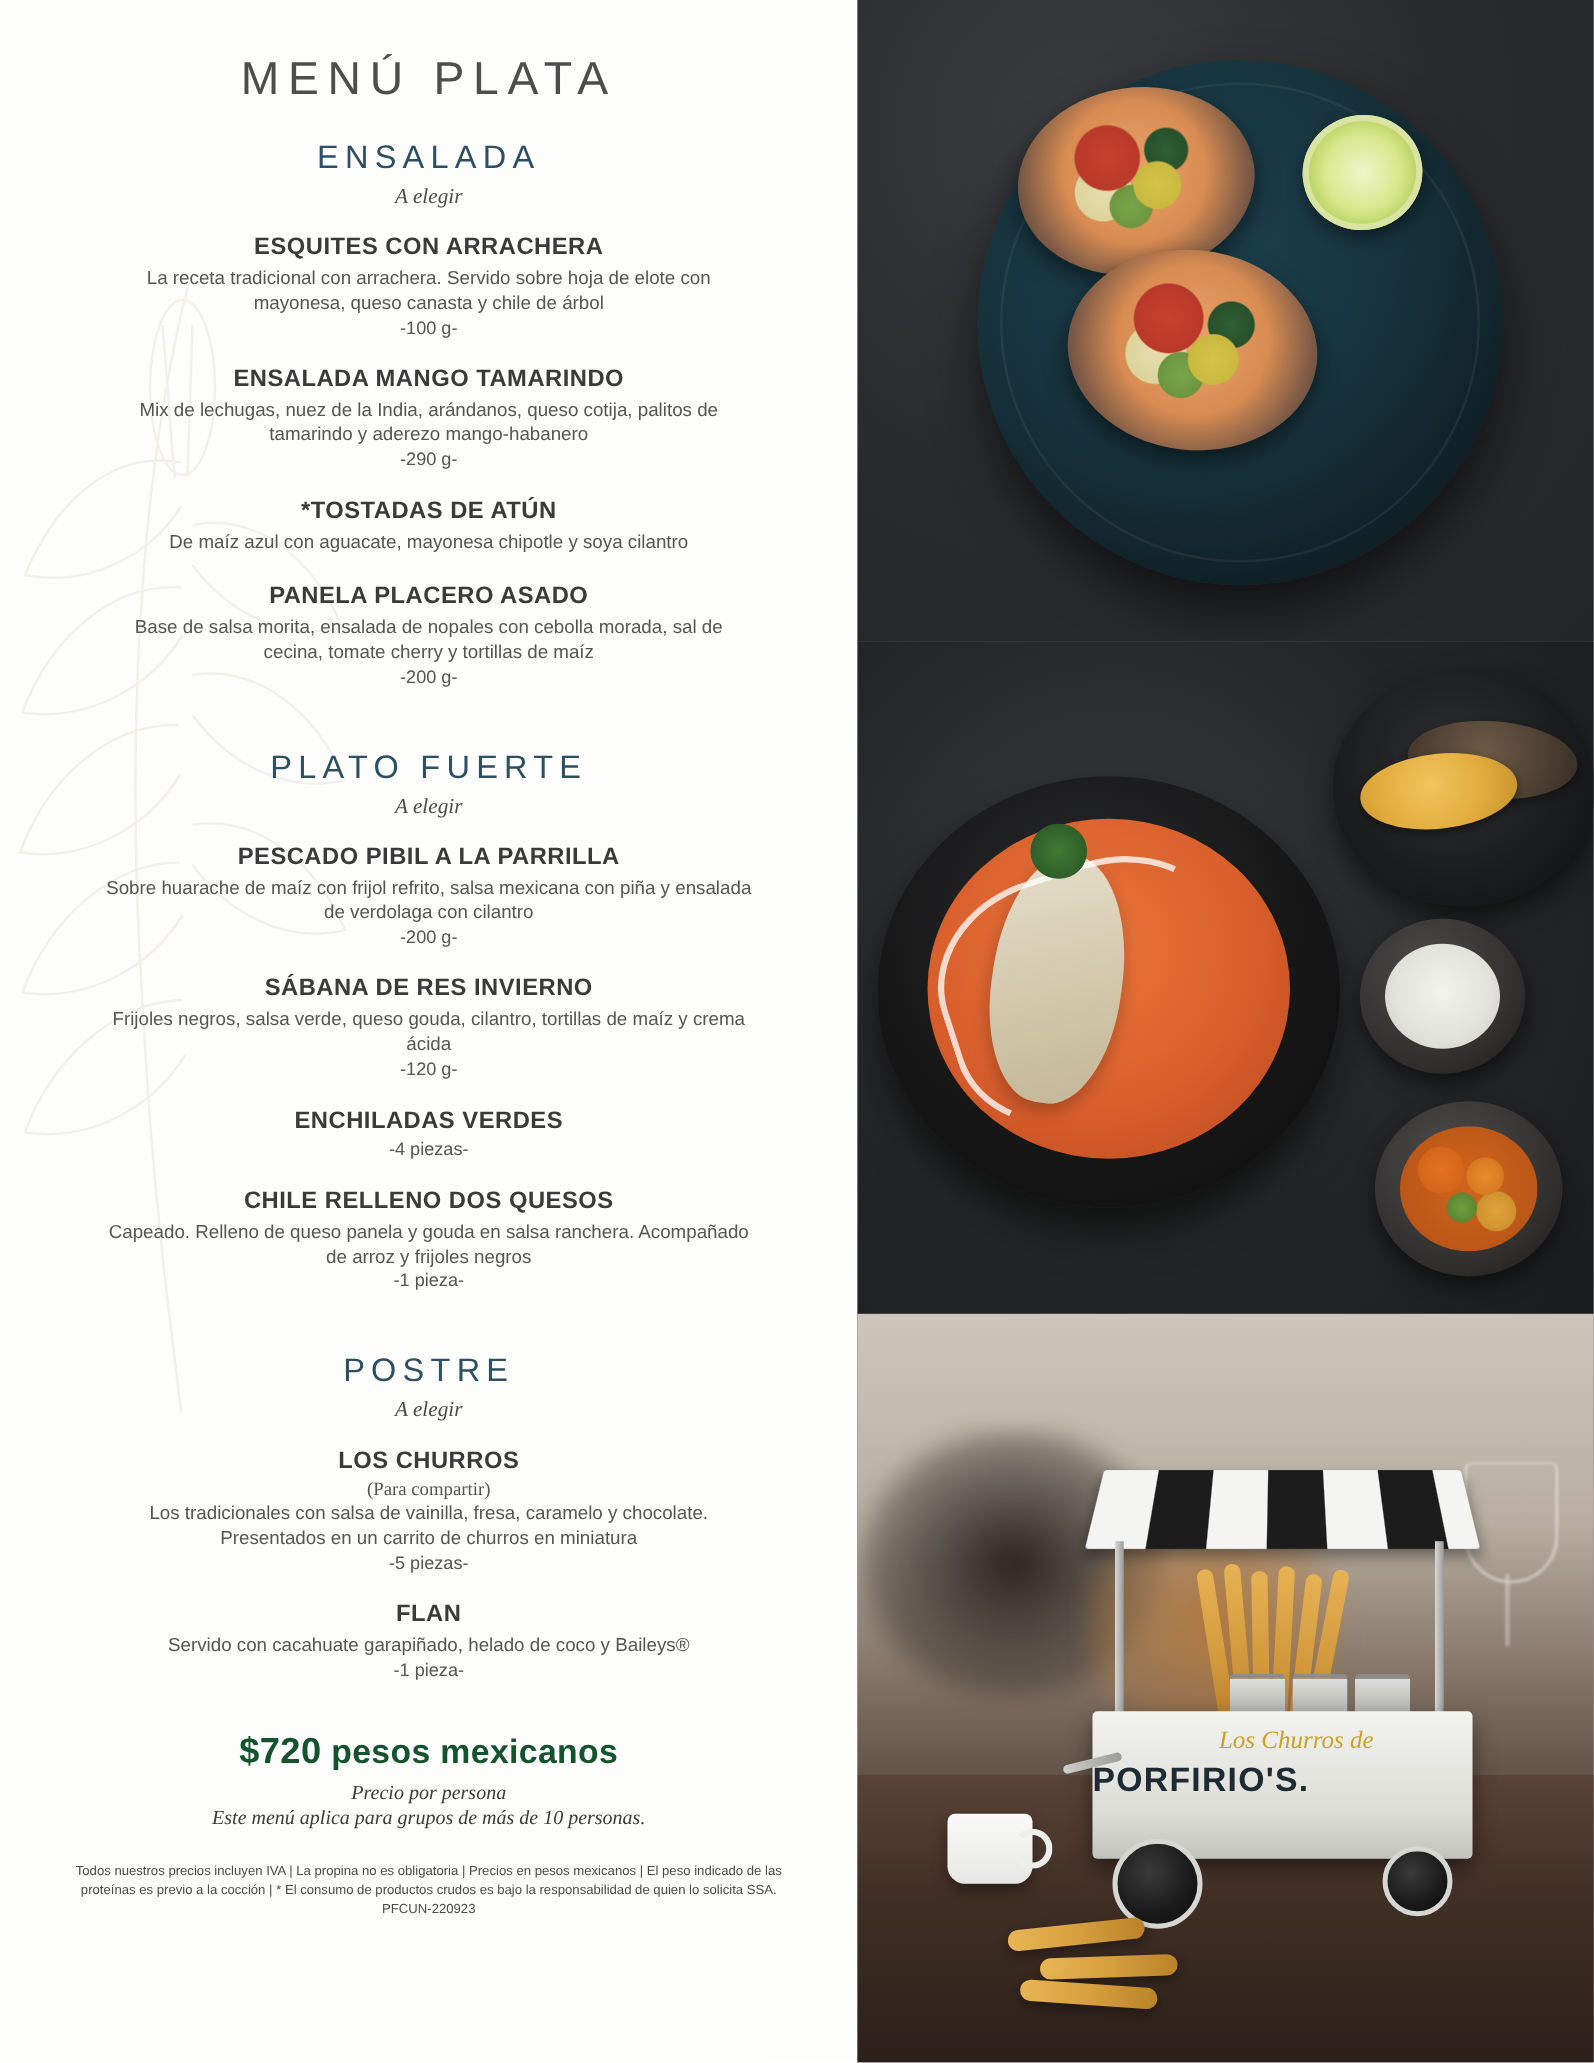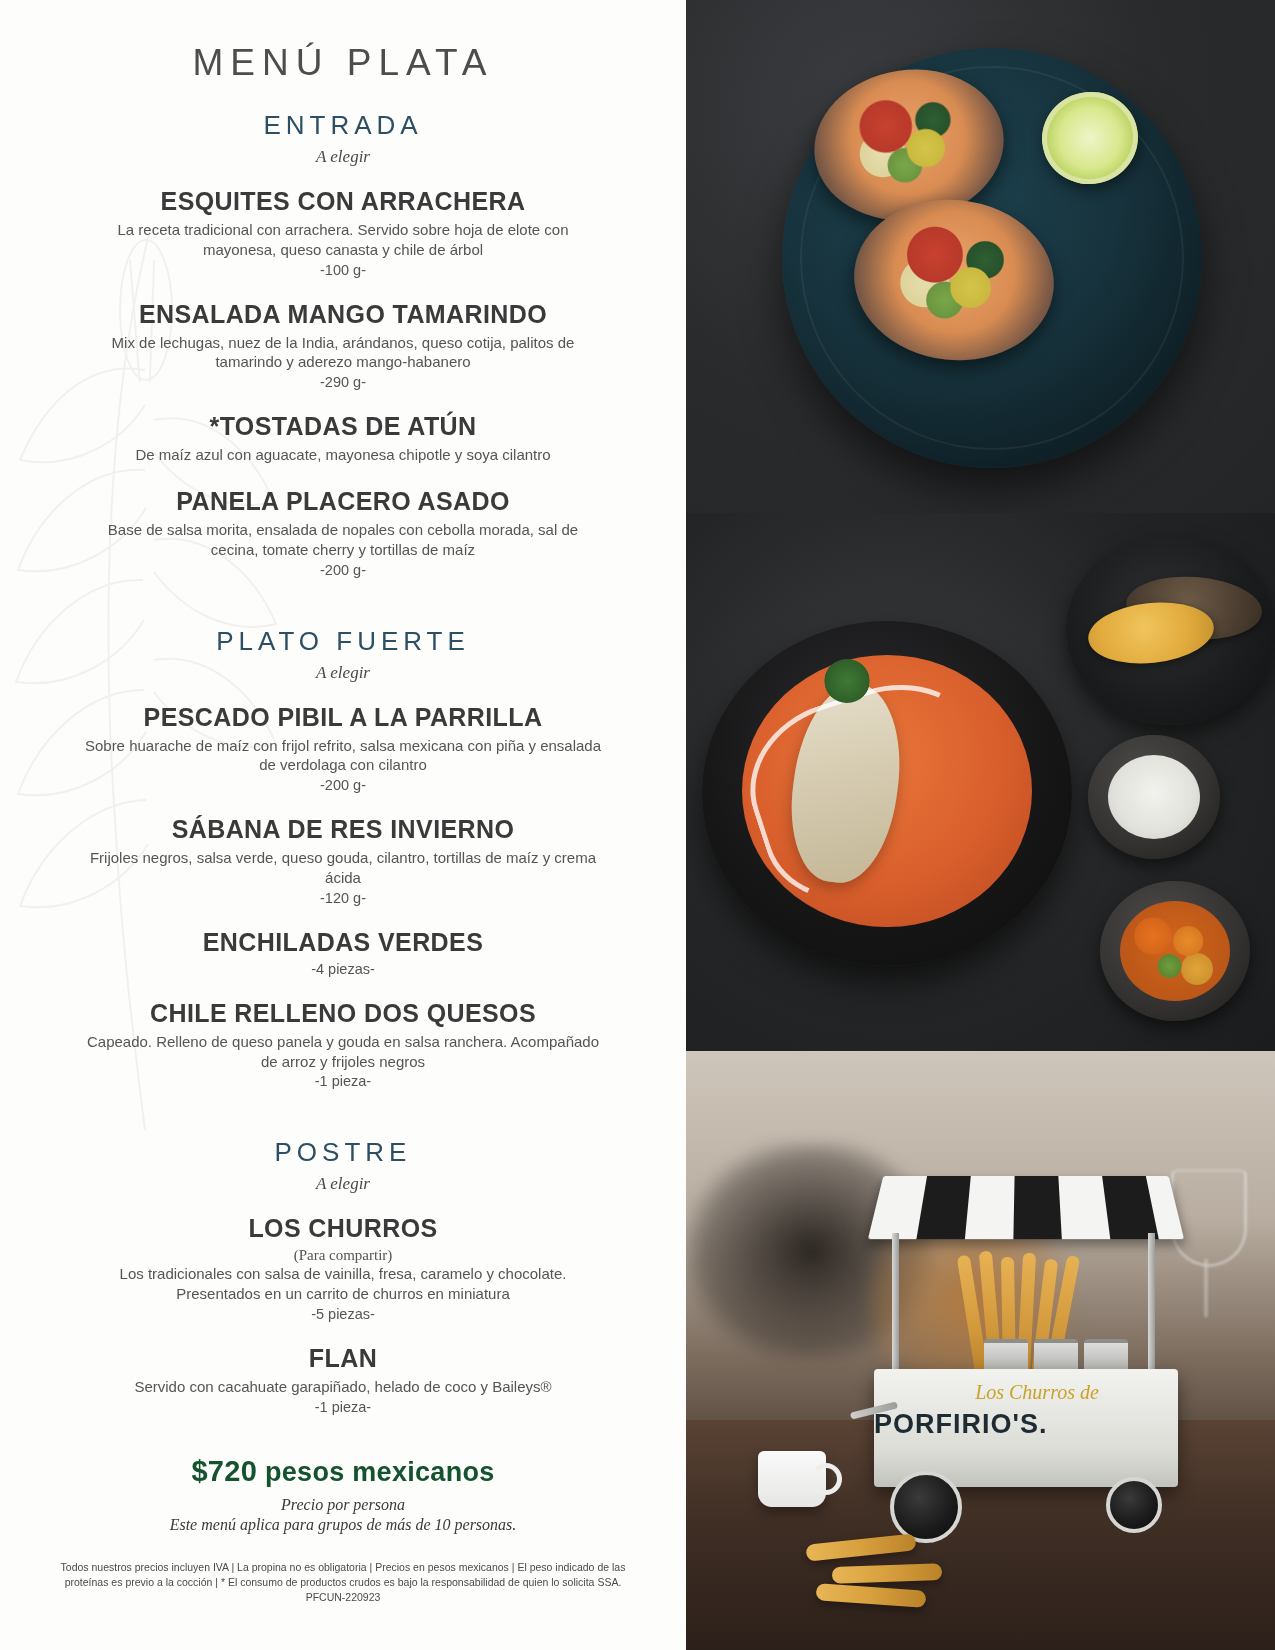--- a/index.html
+++ b/index.html
@@ -67,21 +67,21 @@
     font-style: italic;
     font-size: 17px;
     color: #4a4a4a;
     margin-bottom: 20px;
   }
 
   .dish {
     margin-bottom: 22px;
   }
   .dish-name {
-    font-size: 25px;
+    font-size: 19px;
     letter-spacing: 0.4px;
     color: #3a3a3a;
     font-weight: 600;
     margin-bottom: 4px;
   }
   .dish-desc {
     font-size: 15px;
     line-height: 1.32;
     color: #555;
     max-width: 520px;
@@ -455,21 +455,21 @@
         <path d="M190 90 C196 160 198 200 200 212"></path>
         <path d="M214 90 C212 160 210 200 210 212"></path>
       </g>
     </svg>
 
     <div class="menu-inner">
 
       <div class="menu-title">MENÚ PLATA</div>
 
       <div>
-        <div class="section-title">ENTRADA</div>
+        <div class="section-title">ENSALADA</div>
         <div class="section-sub">A elegir</div>
 
         <div class="dish">
           <div class="dish-name">ESQUITES CON ARRACHERA</div>
           <div class="dish-desc">La receta tradicional con arrachera. Servido sobre hoja de elote con mayonesa, queso canasta y chile de árbol</div>
           <div class="dish-weight">-100 g-</div>
         </div>
 
         <div class="dish">
           <div class="dish-name">ENSALADA MANGO TAMARINDO</div>

